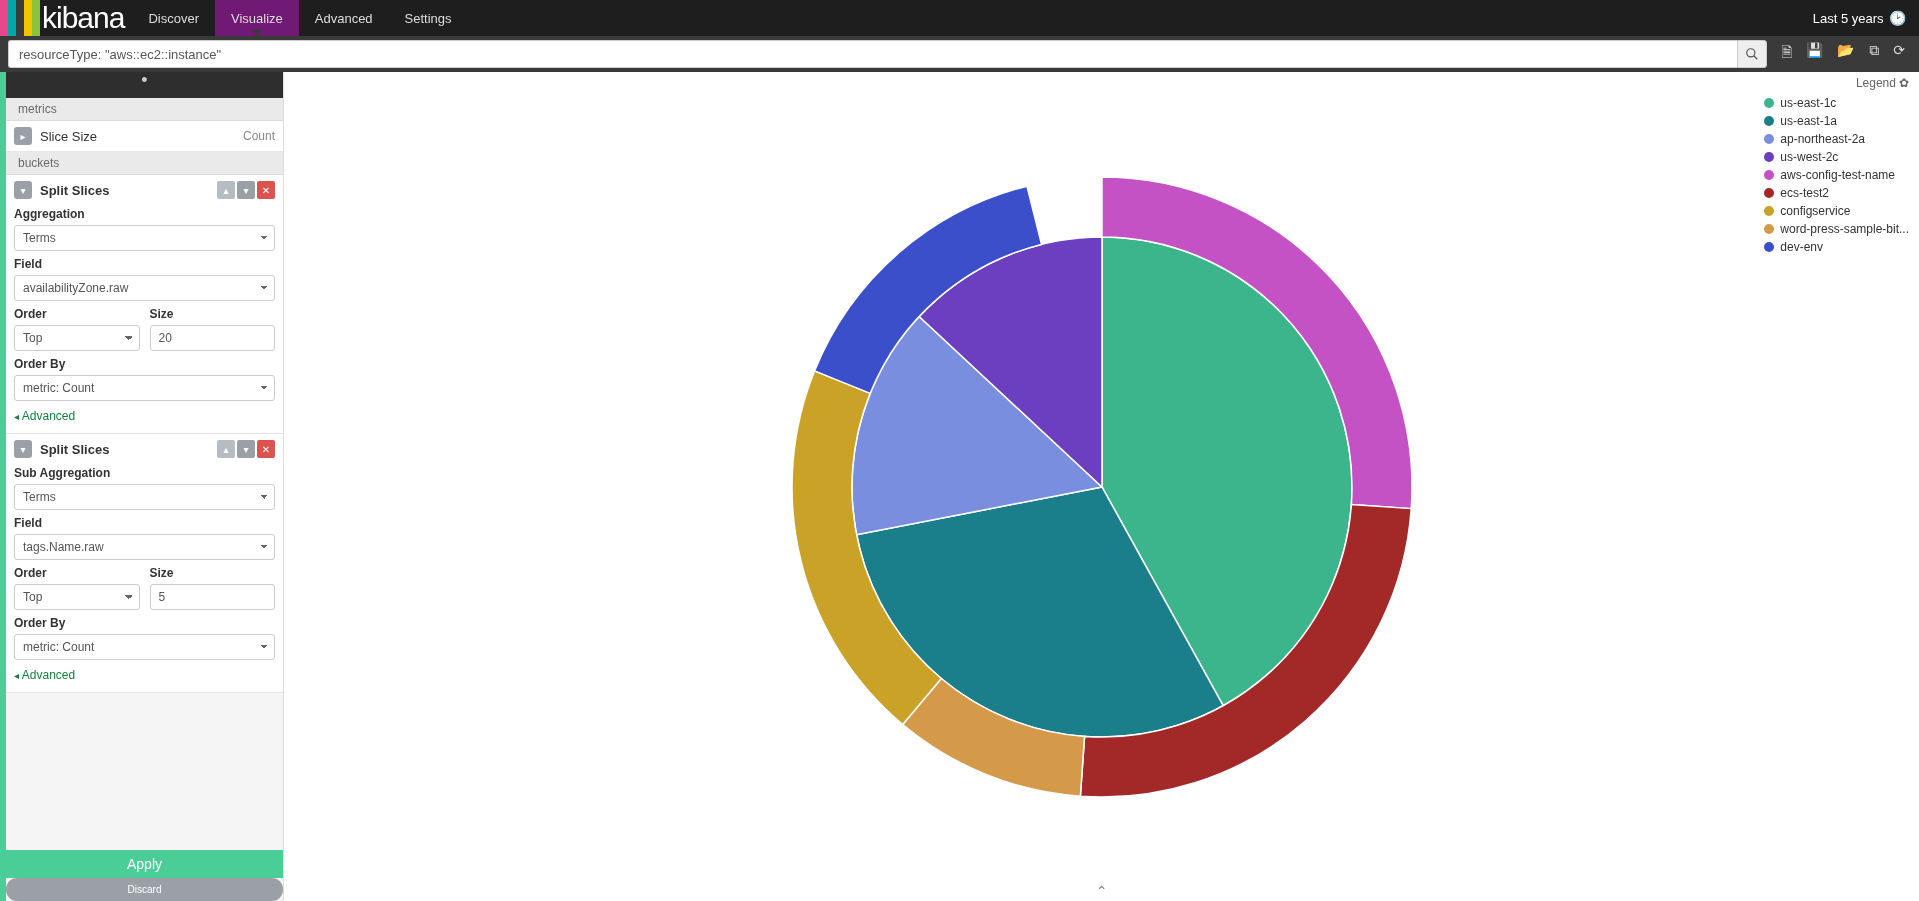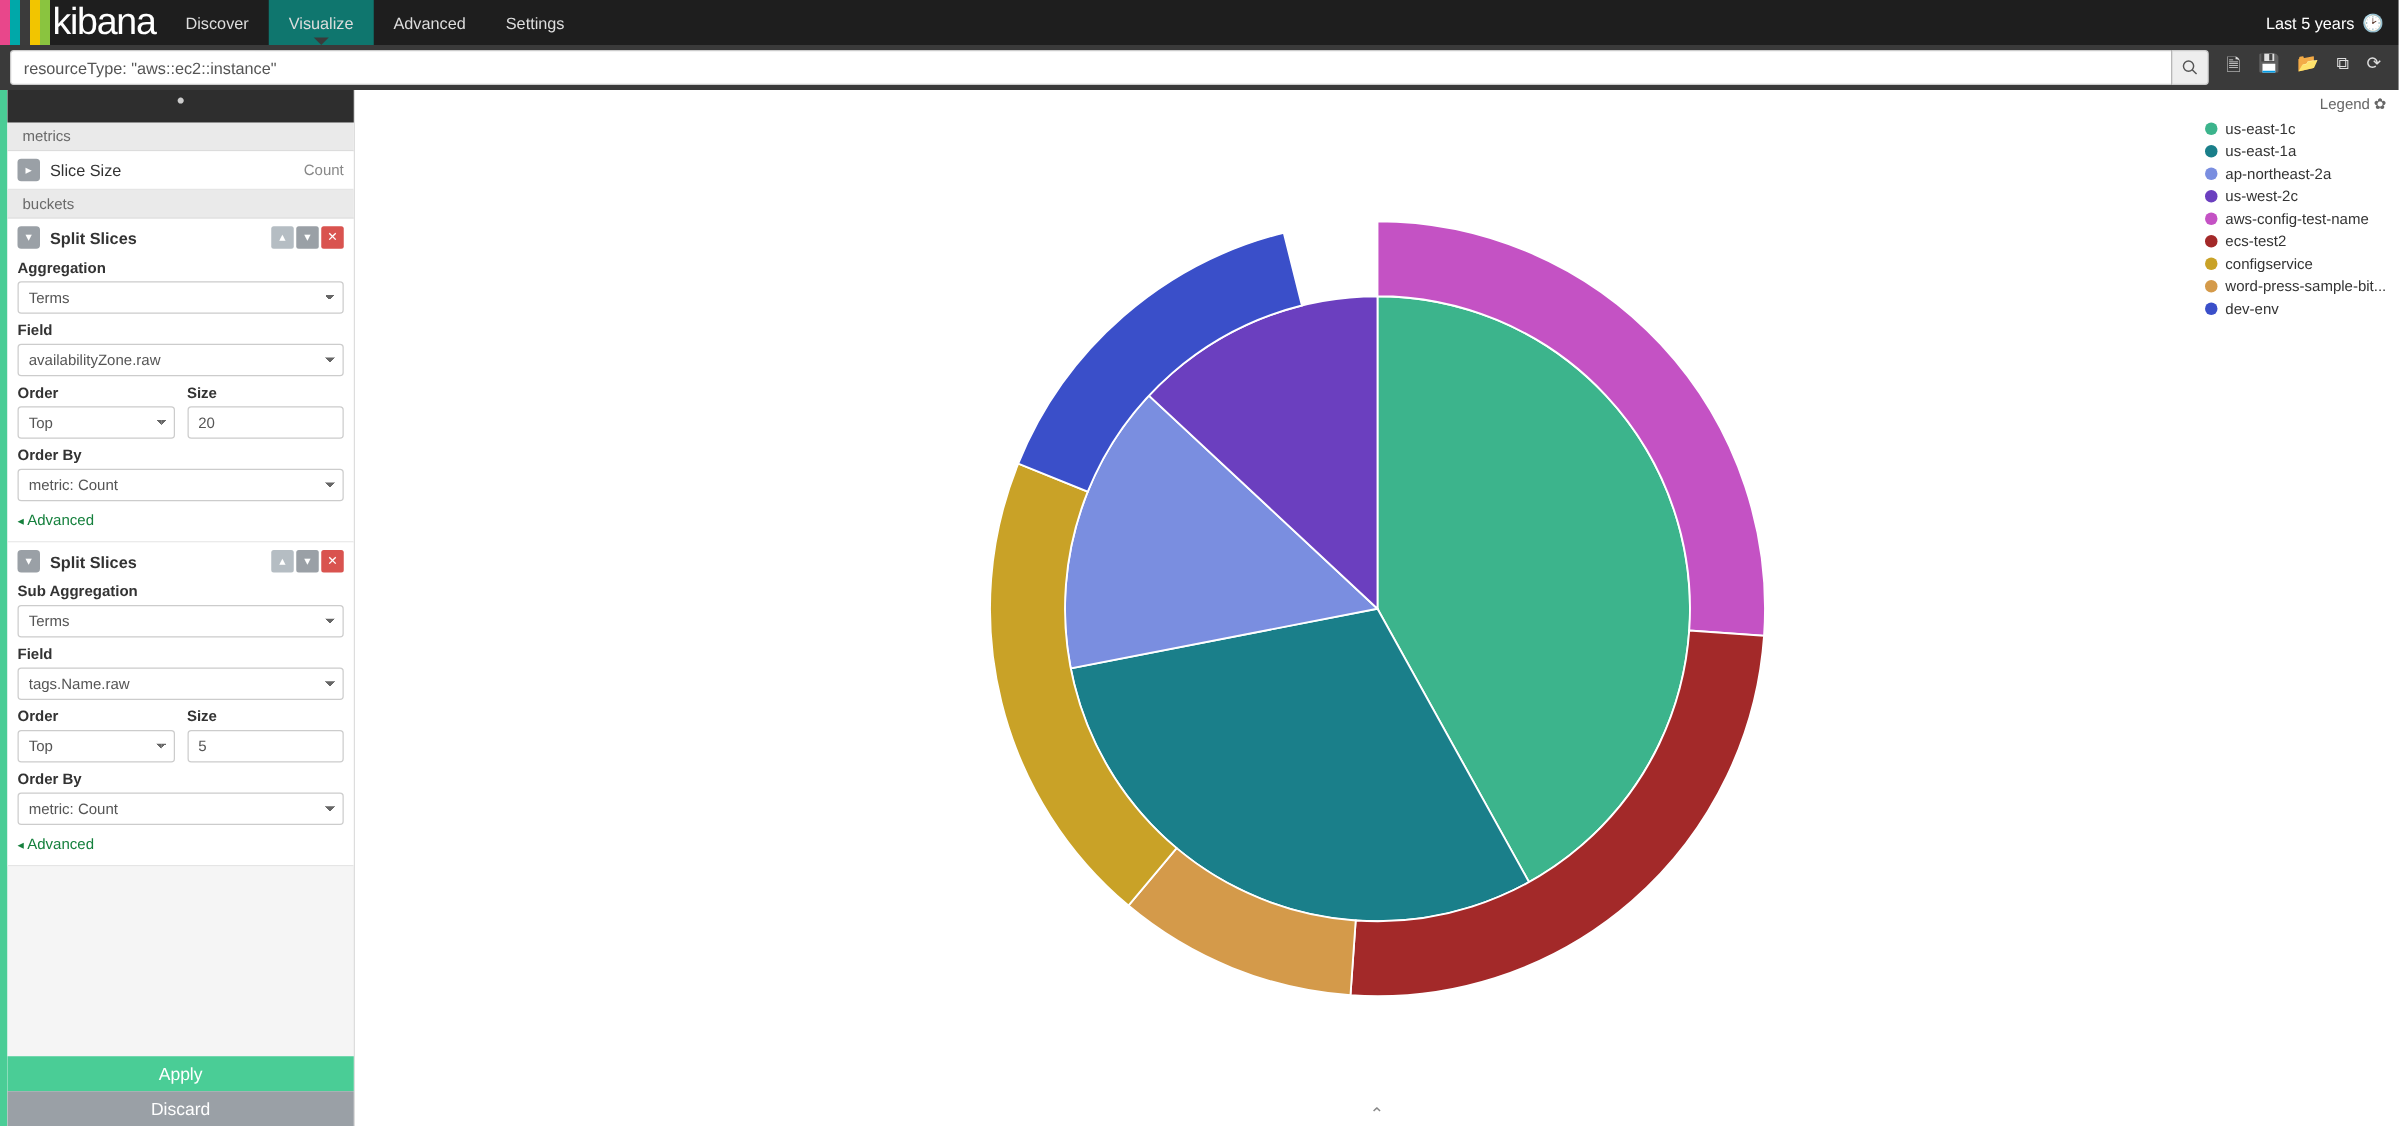--- a/index.html
+++ b/index.html
@@ -5,21 +5,21 @@
 * { margin: 0; padding: 0; box-sizing: border-box; font-family: "Helvetica Neue", Helvetica, Arial, sans-serif; }
 body { background: #fff; font-size: 12px; color: #333; overflow: hidden; }
 
 
 .navbar { height: 36px; background: #1e1e1e; display: flex; align-items: stretch; color: #fff; }
 .logo-stripes { display: flex; width: 40px; }
 .logo-stripes span { flex: 1; }
 .logo-text { font-size: 30px; font-weight: 400; letter-spacing: -1px; padding: 0 8px 0 2px; display:flex; align-items:center; color:#fff;}
 .nav-tabs { display: flex; }
 .nav-tab { padding: 16px 16px; display: flex; align-items: center; font-size: 13px; color: #ddd; cursor: pointer; }
-.nav-tab.active { background: #0f766e; position: relative; }
+.nav-tab.active { background: #701a75; position: relative; }
 .nav-tab.active::after{ content:''; position:absolute; bottom:-6px; left:50%; transform:translateX(-50%); border:6px solid transparent; border-top-color:#3a3a3a;}
 .nav-right { margin-left: auto; display:flex; align-items:center; padding-right:12px; font-size:13px;}
 .nav-right .clock-icon{ margin-left:6px; font-size:14px;}
 
 
 .search-row { height: 36px; background: #3a3a3a; display:flex; align-items:center; padding:4px 8px; gap:8px;}
 .search-wrap{ flex:1; display:flex; height:28px;}
 .search-input{ flex:1; border:1px solid #ccc; border-right:none; border-radius:3px 0 0 3px; padding:0 10px; font-size:13px; color:#555;}
 .search-btn{ width:30px; border:1px solid #ccc; background:#eee; border-radius:0 3px 3px 0; display:flex; align-items:center; justify-content:center; cursor:pointer;}
 .toolbar-icons{ display:flex; gap:14px; padding:0 6px;}
@@ -50,21 +50,21 @@
 .form-label{ font-weight:600; font-size:12px; margin:6px 0 4px 0; display:block;}
 .form-control{ width:100%; height:26px; border:1px solid #ccc; border-radius:3px; padding:0 8px; font-size:12px; background:#fff; color:#555;}
 select.form-control{ appearance:none; background-image:linear-gradient(45deg,transparent 50%,#666 50%),linear-gradient(135deg,#666 50%,transparent 50%); background-position:right 10px center,right 6px center; background-size:4px 4px,4px 4px; background-repeat:no-repeat; padding-right:24px;}
 .row2{ display:flex; gap:10px;}
 .row2 > div{ flex:1;}
 .advanced{ font-size:12px; color:#15803d; margin-top:8px; cursor:pointer;}
 .advanced::before{ content:'◂ '; font-size:10px;}
 
 .sidebar-buttons{}
 .btn-apply{ background:#4acd96; color:#fff; text-align:center; padding:6px 0; font-size:14px; cursor:pointer;}
-.btn-discard{ background:#9aa0a6; color:#fff; text-align:center; padding:6px 3px; font-size:14px; cursor:pointer;}
+.btn-discard{ background:#9aa0a6; color:#fff; text-align:center; padding:6px 3px; font-size:10px; cursor:pointer;border-radius:11px;}
 
 
 .viz{ flex:1; position:relative; background:#fff;}
 .legend-toggle{ position:absolute; top:4px; right:10px; font-size:12px; color:#666; cursor:pointer;}
 .legend-toggle .gear{ margin-left:3px;}
 .legend{ position:absolute; top:24px; right:10px; font-size:12px;}
 .legend-item{ display:flex; align-items:center; margin-bottom:4px; cursor:pointer;}
 .swatch{ width:10px; height:10px; border-radius:50%; margin-right:6px;}
 .chart-holder{ position:absolute; inset:0; display:flex; align-items:center; justify-content:center;}
 svg{ display:block;}

